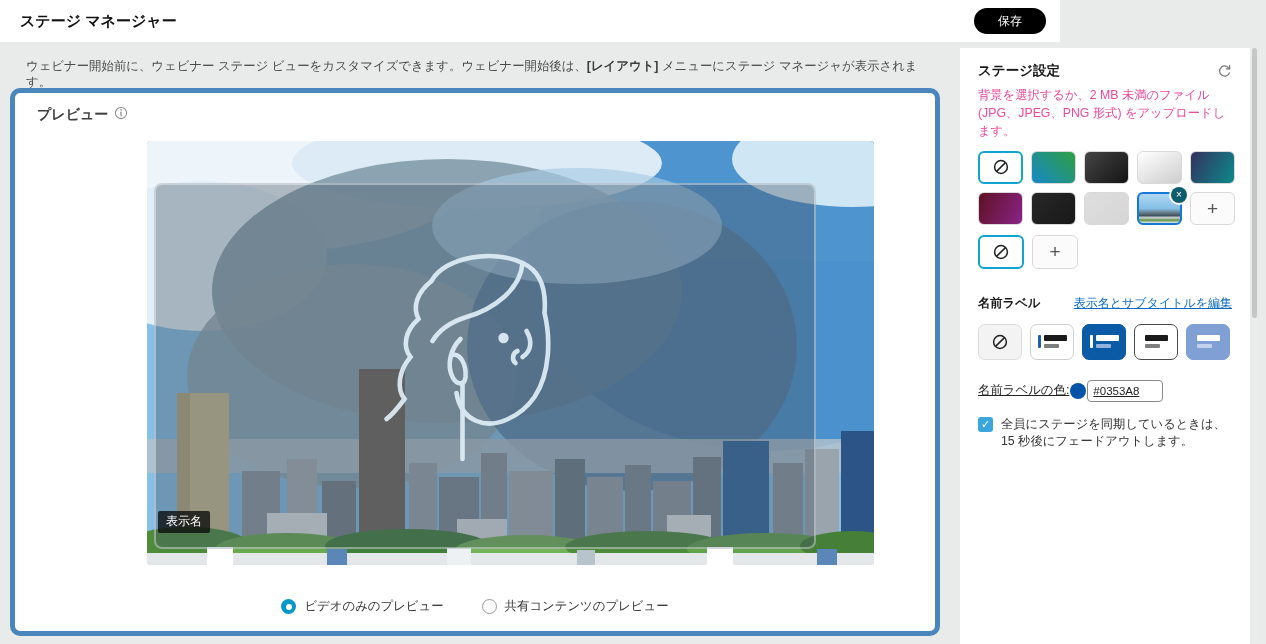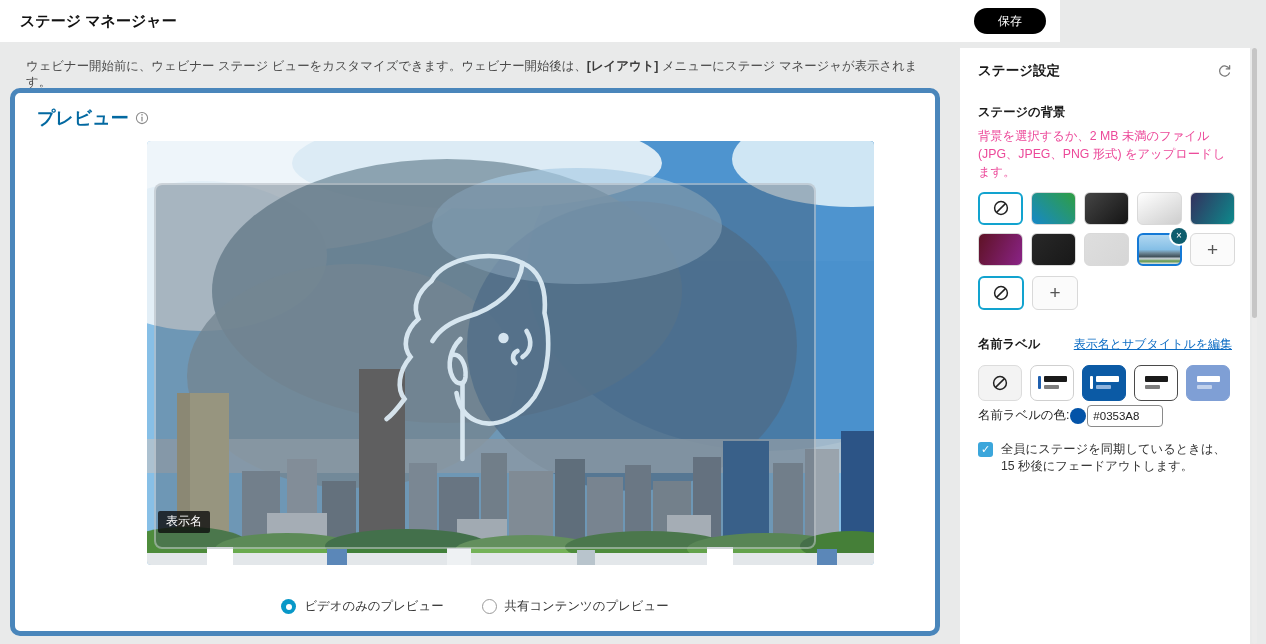--- a/index.html
+++ b/index.html
@@ -14,22 +14,22 @@
   .app-title{position:absolute;left:20px;top:0;line-height:42px;font-size:15px;font-weight:bold;color:#111;}
   .save-btn{position:absolute;right:14px;top:8px;height:26px;padding:0 24px;border:none;border-radius:14px;
     background:#000;color:#fff;font-size:12px;font-family:inherit;cursor:pointer;}
   
   .banner{position:absolute;left:26px;top:58px;width:912px;font-size:12.4px;line-height:16px;color:#4a4a4a;z-index:1;}
   .banner b{color:#3d3d3d;}
   .banner .link{color:#0b6bc3;cursor:pointer;}
   
   .preview-panel{position:absolute;left:10px;top:88px;width:930px;height:548px;box-sizing:border-box;
     background:#fff;border:5px solid #4a86bb;border-radius:10px;z-index:2;}
-  .preview-title-row{position:absolute;left:22px;top:13px;display:flex;align-items:center;gap:6px;
-    font-size:18px;font-weight:bold;color:#0369a1;}
+  .preview-title-row{position:absolute;left:22px;top:13px;display:flex;gap:6px;
+    font-size:14px;font-weight:bold;color:#404040;}
   .stage-image{position:absolute;left:132px;top:48px;width:727px;height:424px;border-radius:4px;overflow:hidden;}
   .stage-image svg.city{position:absolute;left:0;top:0;}
   .video-overlay{position:absolute;left:7px;top:42px;width:662px;height:366px;box-sizing:border-box;
     background:rgba(72,88,102,0.38);border:2px solid rgba(255,255,255,0.38);border-radius:8px;}
   .face-svg{position:absolute;left:216px;top:56px;}
   .name-tag{position:absolute;left:2px;bottom:14px;background:rgba(12,12,12,0.78);color:#fff;
     font-size:12px;padding:2px 8px 3px;border-radius:2px;}
   .radio-row{position:absolute;left:0;right:0;bottom:16px;display:flex;justify-content:center;gap:38px;
     font-size:12.4px;color:#333;}
   .radio-item{display:flex;align-items:center;gap:8px;cursor:pointer;}
@@ -66,21 +66,21 @@
   .nls-none{background:#f3f3f3;border:1px solid #dcdcdc;}
   .nls-2{background:#fff;border:1px solid #cfcfcf;}
   .nls-3{background:#0b5aa5;border:1px solid #0b5aa5;}
   .nls-4{background:#fff;border:1.5px solid #4a4a4a;}
   .nls-5{background:#7f9fd5;border:1px solid #7f9fd5;}
   .nls .inner{display:flex;gap:3px;align-items:stretch;}
   .vbar{width:3px;border-radius:1px;}
   .colbars{display:flex;flex-direction:column;gap:3px;justify-content:center;}
   .b1{width:23px;height:6px;border-radius:1px;}
   .b2{width:15px;height:4px;border-radius:1px;}
-  .color-row{display:flex;align-items:center;gap:1px;margin-top:4px;font-size:12.4px;color:#222;}
+  .color-row{display:flex;align-items:center;gap:1px;margin-top:20px;font-size:12.4px;color:#222;text-decoration:underline;}
   .color-swatch{width:16px;height:16px;border-radius:50%;flex:0 0 auto;}
   .color-input{width:64px;height:20px;border:1px solid #8a8a8a;border-radius:4px;font-size:11.5px;
     font-family:inherit;padding:0 5px;color:#222;}
   .sync-row{display:flex;align-items:flex-start;gap:8px;margin-top:14px;font-size:12.3px;line-height:1.45;color:#333;}
   .checkbox{width:15px;height:15px;border-radius:3px;background:#3ba6db;color:#fff;font-size:11px;
     line-height:15px;text-align:center;flex:0 0 auto;margin-top:1px;cursor:pointer;}
   
   .scroll-track{position:absolute;left:1252px;top:48px;width:5px;height:596px;background:#ececec;border-radius:3px;}
   .scroll-thumb{position:absolute;left:0;top:0;width:5px;height:270px;background:#c6c6c6;border-radius:3px;}
 </style>
@@ -196,21 +196,20 @@
 
 <div class="sidebar">
   <div class="sb-title-row">
     <span class="sb-title">ステージ設定</span>
     <svg width="15" height="15" viewBox="0 0 16 16" style="cursor:pointer">
       <path d="M13.2 9.5 A5.4 5.4 0 1 1 13 5" fill="none" stroke="#777" stroke-width="1.3" stroke-linecap="round"></path>
       <path d="M13.5 1.6 L13.5 5.2 L9.9 5.2" fill="none" stroke="#777" stroke-width="1.3" stroke-linecap="round" stroke-linejoin="round"></path>
     </svg>
   </div>
 
-  <div class="sb-heading">ステージの背景</div>
   <div class="sb-desc">背景を選択するか、2 MB 未満のファイル (JPG、JPEG、PNG 形式) をアップロードします。</div>
   <div class="thumb-grid">
       <div class="thumb sel-teal">
         <svg width="18" height="18" viewBox="0 0 18 18">
           <circle cx="9" cy="9" r="6.4" fill="none" stroke="#222" stroke-width="1.5"></circle>
           <line x1="4.6" y1="13.4" x2="13.4" y2="4.6" stroke="#222" stroke-width="1.5"></line>
         </svg>
       </div>
       <div class="thumb" style="background: linear-gradient(225deg, rgb(47, 158, 67), rgb(22, 136, 200));"></div>
       <div class="thumb" style="background: linear-gradient(135deg, rgb(69, 69, 69), rgb(20, 20, 20));"></div>

